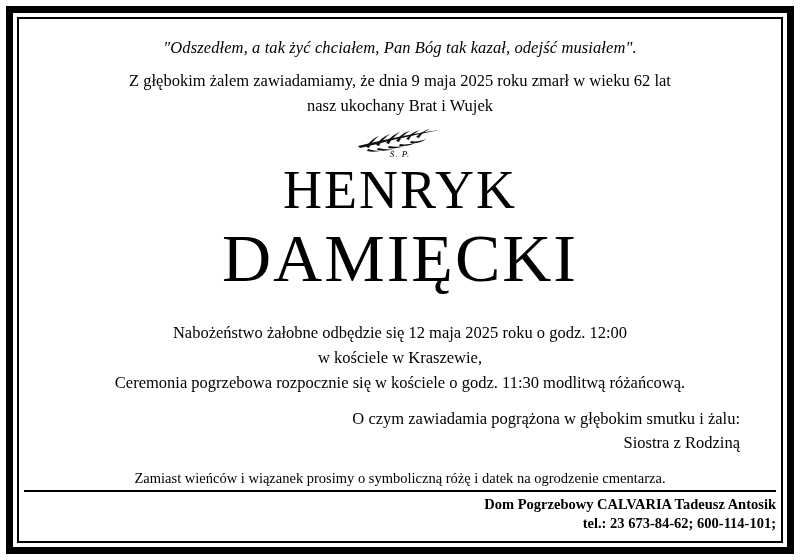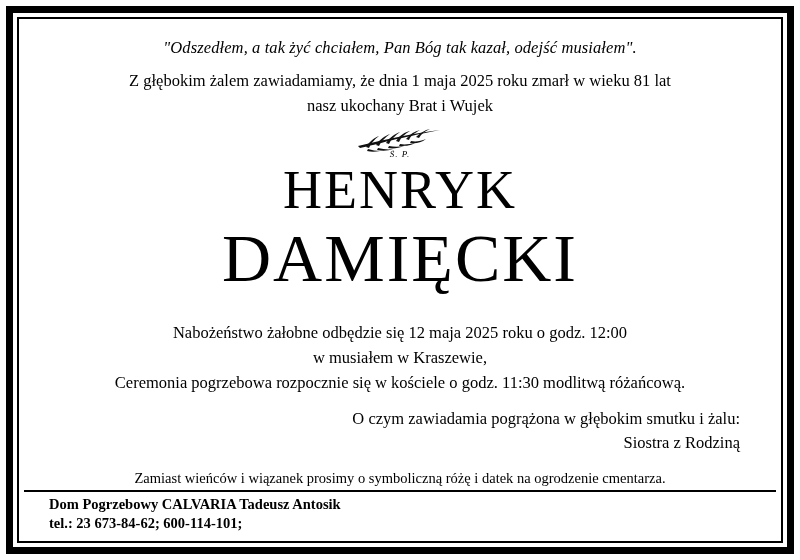--- a/index.html
+++ b/index.html
@@ -133,39 +133,39 @@
     right: 0;
     bottom: 44px;
     border-top: 2px solid #000000;
   }
 
   .footer {
     position: absolute;
     left: 17px;
     right: 0;
     bottom: 2px;
-    text-align: left;
+    text-align: right;
     padding-left: 8px;
     font-size: 14.5px;
     font-weight: bold;
     line-height: 1.35;
   }
 </style>
 </head>
 <body>
 
 <div class="page">
   <div class="outer-border"></div>
   <div class="inner-border"></div>
 
   <div class="content">
 
     <div class="quote">"Odszedłem, a tak żyć chciałem, Pan Bóg tak kazał, odejść musiałem".</div>
 
-    <div class="announce">Z głębokim żalem zawiadamiamy, że dnia 1 maja 2025 roku zmarł w wieku 81 lat</div>
+    <div class="announce">Z głębokim żalem zawiadamiamy, że dnia 9 maja 2025 roku zmarł w wieku 62 lat</div>
     <div class="announce">nasz ukochany Brat i Wujek</div>
 
     <div class="emblem-wrap">
       <span class="emblem">
         <svg width="96" height="26" viewBox="0 0 96 26" aria-hidden="true">
           <g fill="#111111">
             <path d="M8 21 C26 17, 46 11, 88 3 C64 6, 34 12, 6 19 Z"></path>
             <path d="M14 20 C18 14, 22 11, 27 9 C22 13, 19 16, 17 21 Z"></path>
             <path d="M24 18 C28 12, 33 9, 38 7 C33 11, 29 14, 27 19 Z"></path>
             <path d="M34 16 C38 10, 43 7, 48 5 C43 9, 39 12, 37 17 Z"></path>
@@ -181,21 +181,21 @@
         </svg>
       </span>
       <div class="sp-label">Ś. P.</div>
     </div>
 
     <div class="name-line">HENRYK</div>
     <div class="name-line surname">DAMIĘCKI</div>
 
     <div class="ceremony">
       <div>Nabożeństwo żałobne odbędzie się 12 maja 2025 roku o godz. 12:00</div>
-      <div>w musiałem w Kraszewie,</div>
+      <div>w kościele w Kraszewie,</div>
       <div>Ceremonia pogrzebowa rozpocznie się w kościele o godz. 11:30 modlitwą różańcową.</div>
     </div>
 
 
     <div class="family">
       <div>O czym zawiadamia pogrążona w głębokim smutku i żalu:</div>
       <div>Siostra z Rodziną</div>
     </div>
 
     <div class="wreath-note">Zamiast wieńców i wiązanek prosimy o symboliczną różę i datek na ogrodzenie cmentarza.</div>

